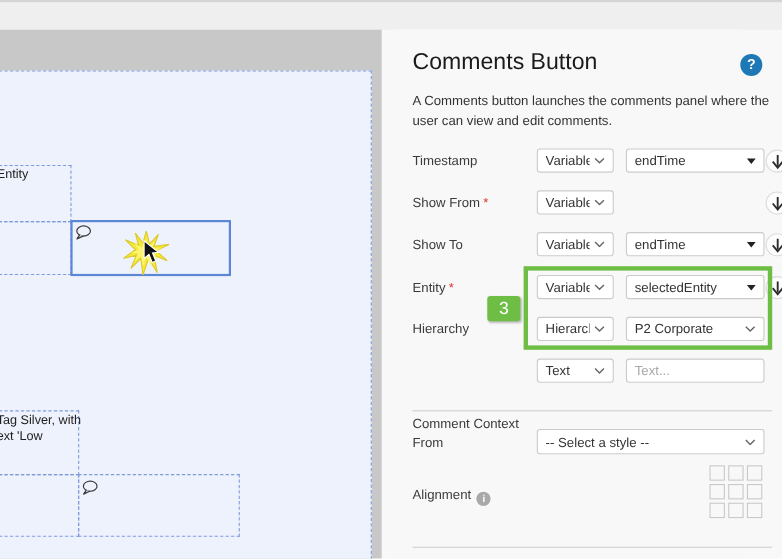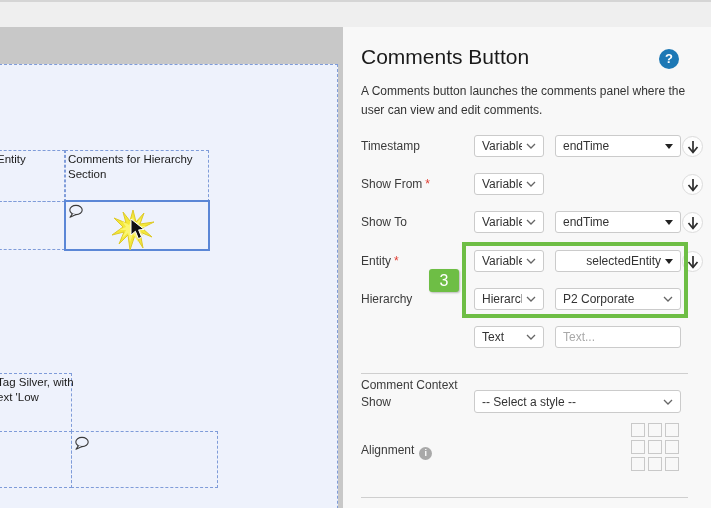--- a/index.html
+++ b/index.html
@@ -13,21 +13,21 @@
 
   .cell{position:absolute;border:1px dashed #7f9cd9;box-sizing:border-box;font-size:11.5px;color:#1c1c1c;line-height:1.32;padding:1px 2px;}
   .cell.selected{border:2px solid #5b87d6;}
   .cell .nowrap{white-space:nowrap;display:block;}
 
   .bubble-icon{position:absolute;left:2px;top:2px;width:18px;height:16px;}
   .starburst{position:absolute;}
   .cursor-icon{position:absolute;}
 
   
-  .panel{position:absolute;left:343px;top:27px;width:316px;height:481px;background:#f8f8f8;}
+  .panel{position:absolute;left:357px;top:27px;width:316px;height:481px;background:#f8f8f8;}
   .panel-title{position:absolute;left:18px;top:18px;font-size:21px;color:#1a1a1a;font-weight:400;}
   .help-badge{position:absolute;left:316px;top:22px;width:20px;height:20px;border-radius:50%;background:#1d78b5;color:#fff;font-size:13px;font-weight:bold;text-align:center;line-height:20px;cursor:pointer;}
   .panel-desc{position:absolute;left:18px;top:55px;width:342px;font-size:12px;color:#333;line-height:19px;}
 
   .flabel{position:absolute;left:18px;font-size:12px;color:#3b3b3b;}
   .req{color:#e03c31;margin-left:3px;}
   .dd{position:absolute;height:22px;background:#fff;border:1px solid #cbcbcb;border-radius:3px;box-sizing:border-box;font-size:12px;color:#333;display:flex;align-items:center;padding:0 7px;cursor:pointer;}
   .dd1{left:131px;width:70px;}
   .dd2{left:212px;width:126px;}
   .dd .grow{flex:1 1 auto;overflow:hidden;white-space:nowrap;}
@@ -55,24 +55,20 @@
 
   <div class="topbar"></div>
 
   <div class="canvas-frame">
     <div class="design-canvas"></div>
   </div>
 
   <div class="cell" style="left:-6px;top:150px;width:71px;height:52px;">
     <span class="nowrap">Entity</span>
   </div>
-  <div class="cell" style="left:65px;top:150px;width:144px;height:52px;">
-    <span class="nowrap">Comments for Hierarchy</span>
-    <span class="nowrap">Section</span>
-  </div>
   <div class="cell" style="left:-6px;top:201px;width:71px;height:49px;"></div>
   <div class="cell selected" style="left:64px;top:200px;width:146px;height:51px;">
     <svg class="bubble-icon" viewBox="0 0 18 16">
       <ellipse cx="8" cy="6" rx="6.2" ry="4.6" fill="#eef2fc" stroke="#3a3a3a" stroke-width="1.1"></ellipse>
       <path d="M4.5,9.6 L2,13.2 L8,10.4" fill="#eef2fc" stroke="#3a3a3a" stroke-width="1.1" stroke-linejoin="round"></path>
     </svg>
     <svg class="starburst" style="left:46px;top:8px;" width="42" height="40" viewBox="0 0 42 40">
       <polygon points="21,0 24,12 32,3 28,14 42,12 30,18 40,27 28,22 31,38 23,25 18,40 16,25 7,34 12,22 0,25 11,17 2,8 14,13 11,2 18,11" fill="#f4e83a" stroke="#ddc92a" stroke-width="1"></polygon>
       <polygon points="21,7 23,14 29,9 26,16 35,16 27,19 32,26 25,22 26,32 21,24 18,32 16,23 10,28 14,20 7,20 14,17 10,11 17,15" fill="#fbf572"></polygon>
     </svg>
@@ -148,21 +144,21 @@
         </svg>
     </div>
 
     <div class="flabel" style="top:227px;"><span>Entity</span><span class="req">*</span></div>
     <div class="dd dd1" style="top:223px;">
       <span class="grow">Variable</span>
       <svg class="chev" width="10" height="6" viewBox="0 0 10 6">
           <polyline points="1,1 5,5 9,1" fill="none" stroke="#666" stroke-width="1.3"></polyline>
         </svg>
     </div>
-    <div class="dd dd2" style="top:223px;text-align:right;">
+    <div class="dd dd2" style="top:223px;">
       <span class="grow">selectedEntity</span>
       <span class="tri"></span>
     </div>
     <div class="arrow-circ" style="top:224px;">
       <svg width="12" height="14" viewBox="0 0 12 14">
           <line x1="6" y1="1" x2="6" y2="11" stroke="#2b2b2b" stroke-width="1.7"></line>
           <polyline points="1.5,7 6,12.5 10.5,7" fill="none" stroke="#2b2b2b" stroke-width="1.7"></polyline>
         </svg>
     </div>
 
@@ -187,21 +183,21 @@
           <polyline points="1,1 5,5 9,1" fill="none" stroke="#666" stroke-width="1.3"></polyline>
         </svg>
     </div>
     <input class="txt-input" style="top: 299px;" type="text" placeholder="Text...">
 
     <div class="hl-box"></div>
     <div class="step-badge">3</div>
 
     <div class="divider" style="top:346px;"></div>
 
-    <div class="flabel" style="top:368px;"><span>Show</span></div>
+    <div class="flabel" style="top:368px;"><span>From</span></div>
     <div class="dd" style="left:131px;top:363px;width:207px;height:23px;align-items:center;">
       <span class="grow">-- Select a style --</span>
       <svg class="chev" width="10" height="6" viewBox="0 0 10 6">
           <polyline points="1,1 5,5 9,1" fill="none" stroke="#666" stroke-width="1.3"></polyline>
         </svg>
     </div>
 
     <div class="flabel" style="top:416px;">
       <span>Alignment</span><span class="info-badge">i</span>
     </div>

